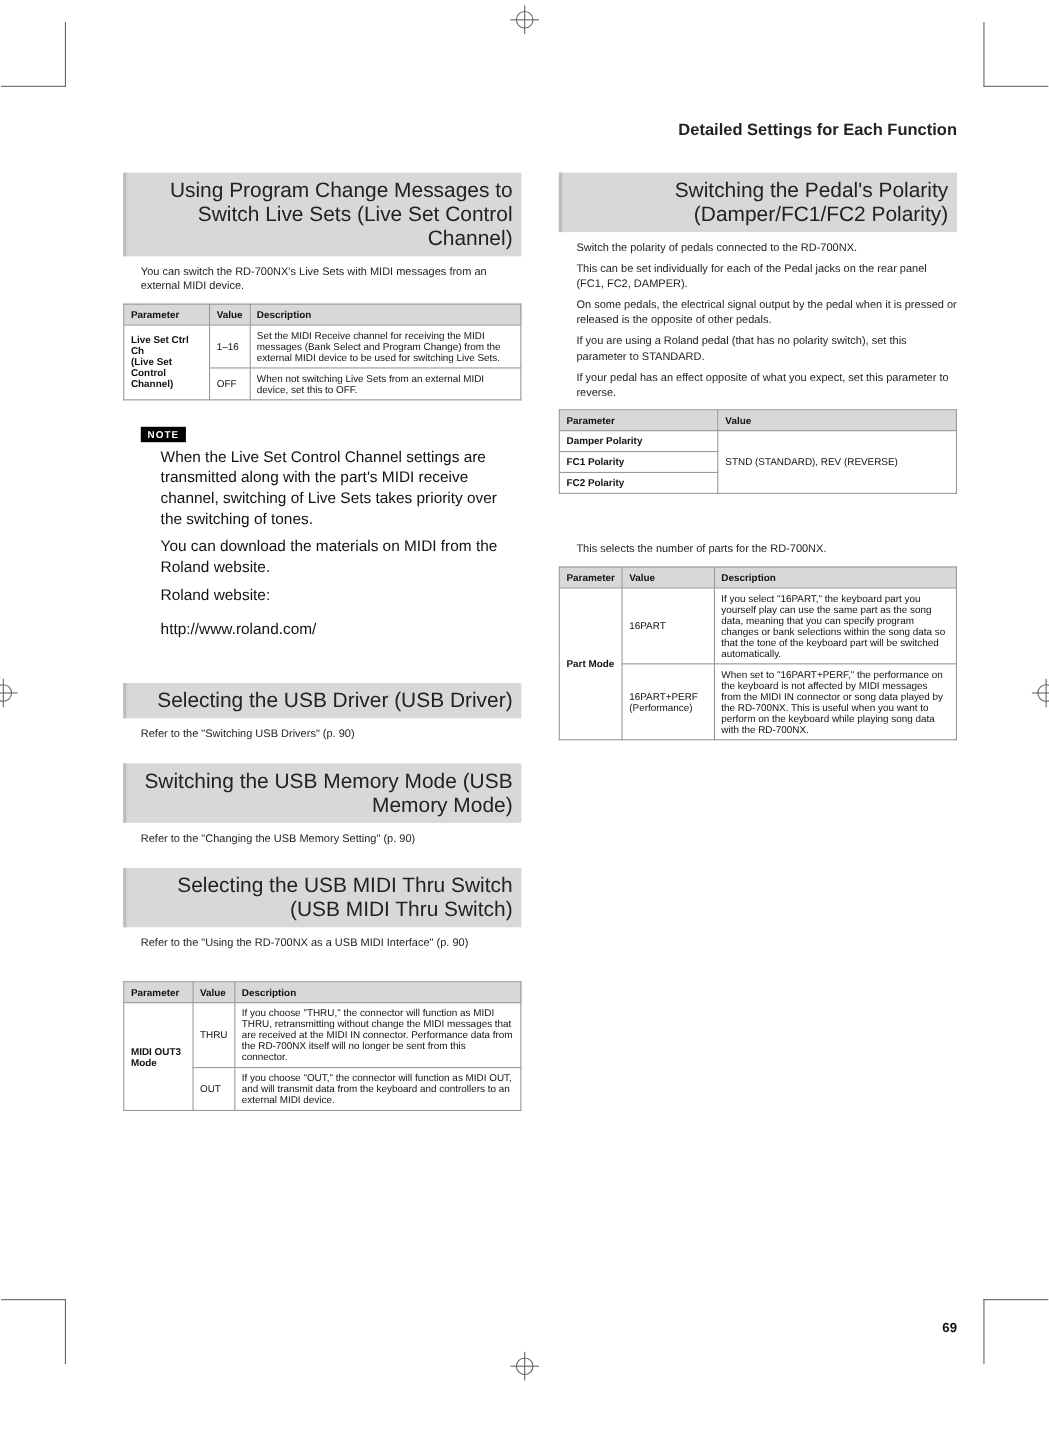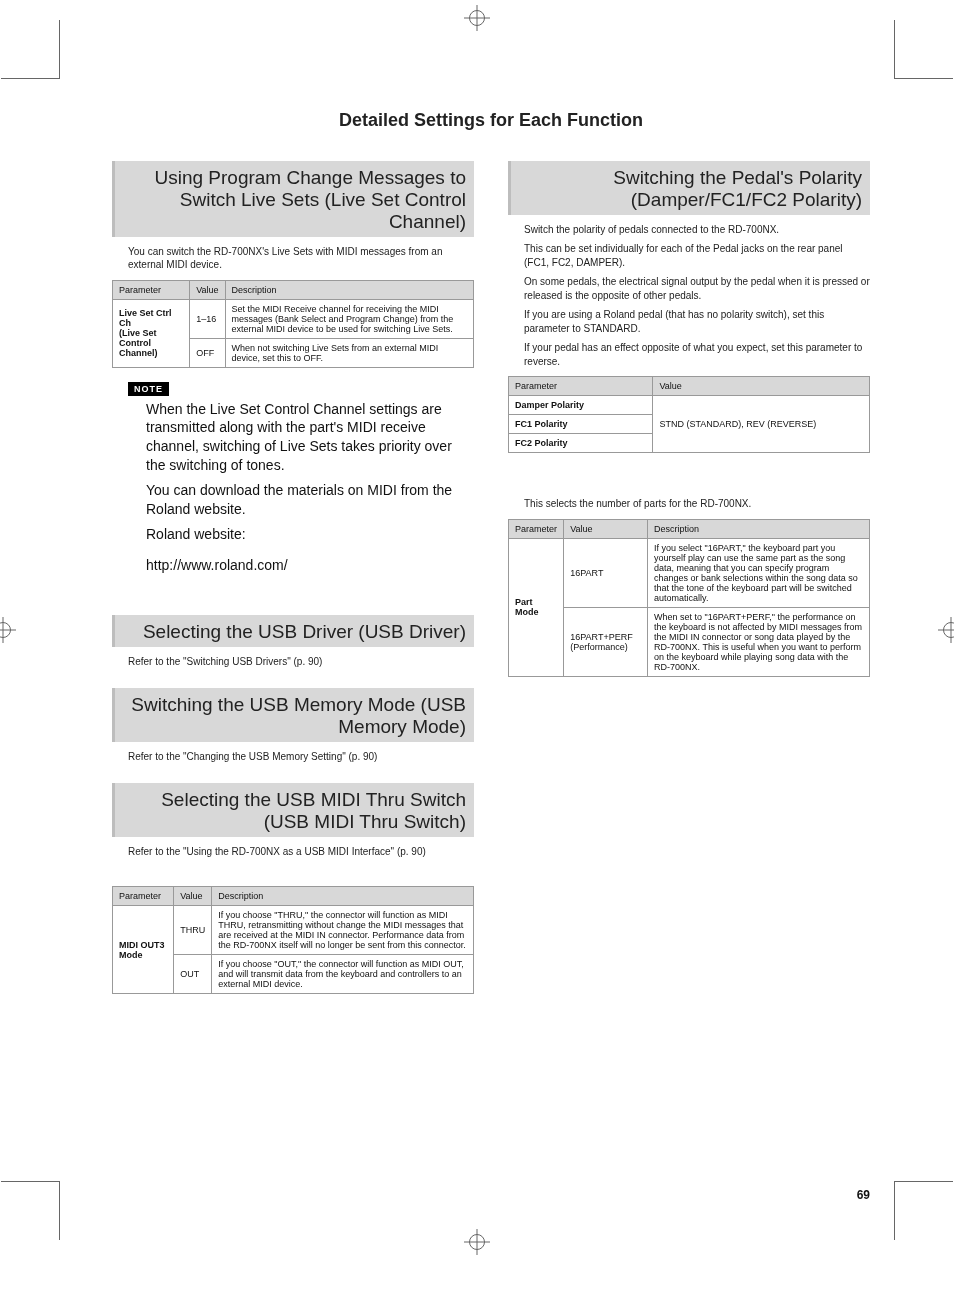--- a/index.html
+++ b/index.html
@@ -15,23 +15,23 @@
     padding: 110px 84px 60px 112px;
     position: relative;
     box-sizing: border-box;
     min-height: 1260px;
   }
   .crop {
     position: absolute;
     border: 1px solid #666;
   }
   .header-title {
-    text-align: center;
-    font-weight: 700;
-    font-size: 18px;
+    text-align: right;
+    font-weight: 700;
+    font-size: 15px;
     margin: 0 0 30px 0;
     color: #222;
   }
   .cols {
     display: flex;
     gap: 34px;
   }
   .col {
     flex: 1;
     min-width: 0;
@@ -60,42 +60,42 @@
     margin: 8px 0 4px 0;
   }
   table.ptable th, table.ptable td {
     border: 1px solid #999;
     padding: 4px 6px;
     text-align: left;
     vertical-align: middle;
   }
   table.ptable th {
     background: #d8d8d8;
-    font-weight: 400;
+    font-weight: 700;
   }
   .note-label {
     display: inline-block;
     background: #000;
     color: #fff;
     font-size: 9px;
     font-weight: 700;
     padding: 2px 6px;
-    margin: 10px 0 2px 16px;
+    margin: 20px 0 2px 16px;
     letter-spacing: 1px;
   }
   .note-body {
     font-size: 14px;
     line-height: 1.35;
     margin: 2px 0 6px 34px;
   }
   .gap { height: 34px; }
   .gap-sm { height: 14px; }
   .page-no {
     position: absolute;
-    bottom: 58px;
+    bottom: 46px;
     right: 84px;
     font-size: 12px;
     font-weight: 700;
   }
 
   
   .crop-tl { top: 20px; left: 1px; width: 58px; height: 58px; border-width: 0 1px 1px 0;}
   .crop-tr { top: 20px; right: 1px; width: 58px; height: 58px; border-width: 0 0 1px 1px;}
   .crop-bl { bottom: 20px; left: 1px; width: 58px; height: 58px; border-width: 1px 1px 0 0;}
   .crop-br { bottom: 20px; right: 1px; width: 58px; height: 58px; border-width: 1px 0 0 1px;}

